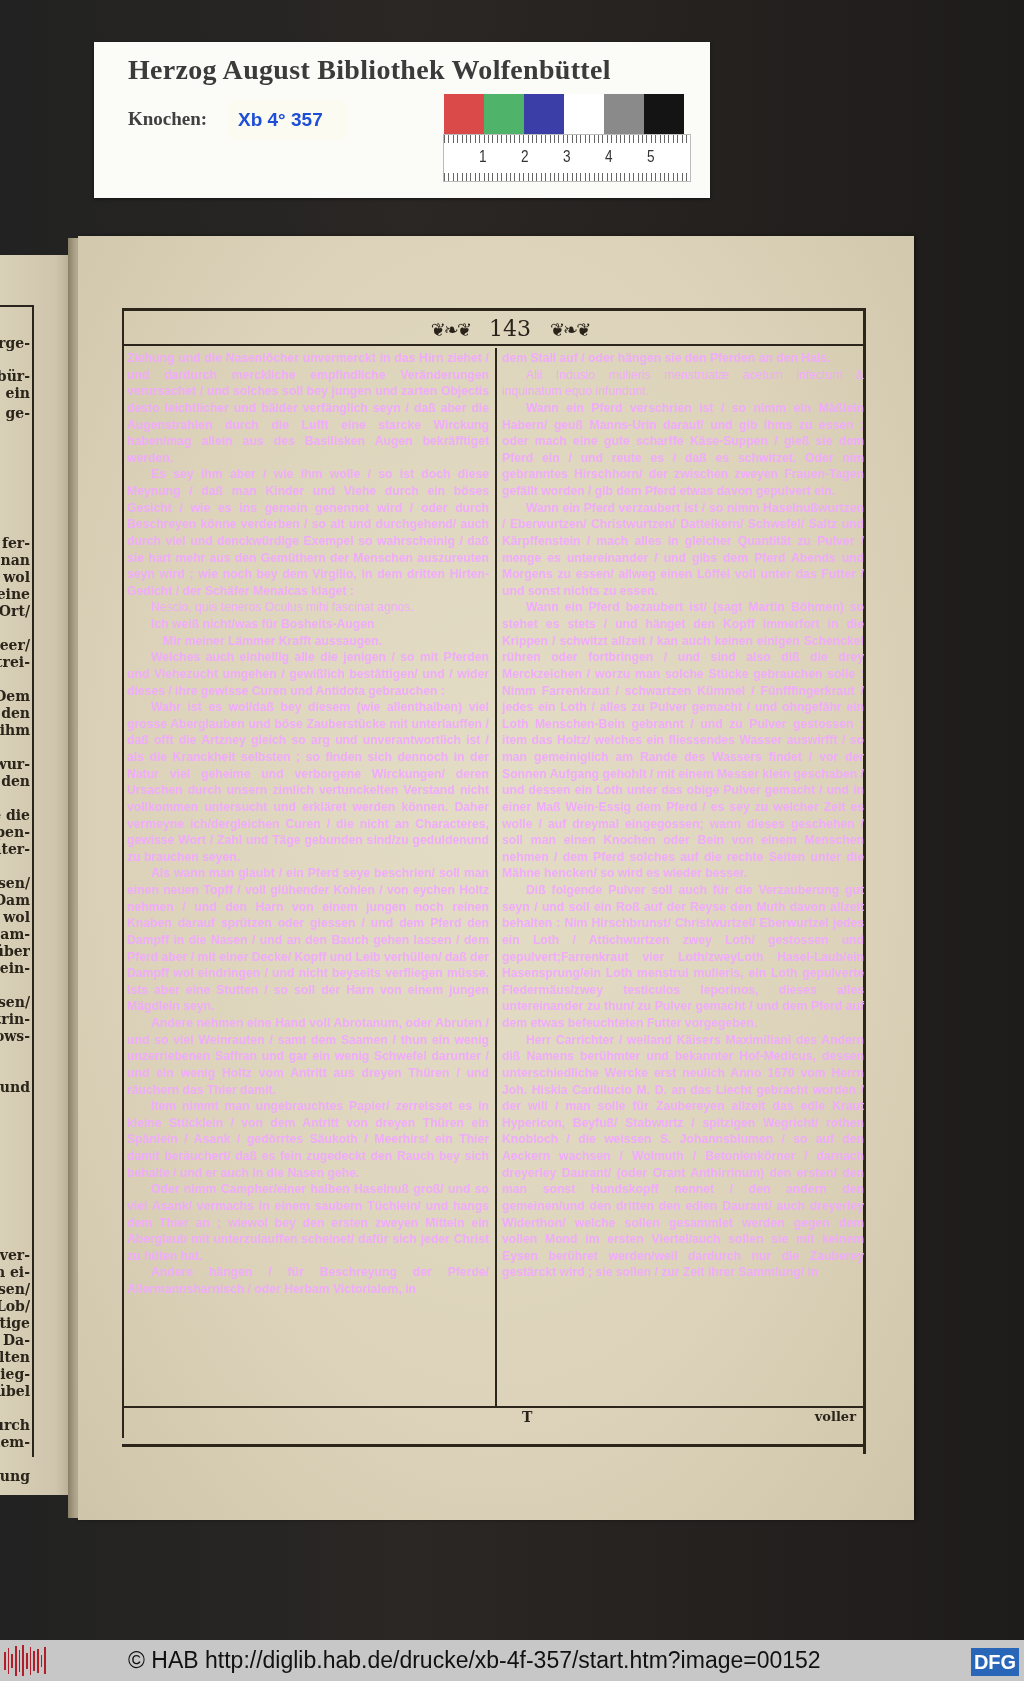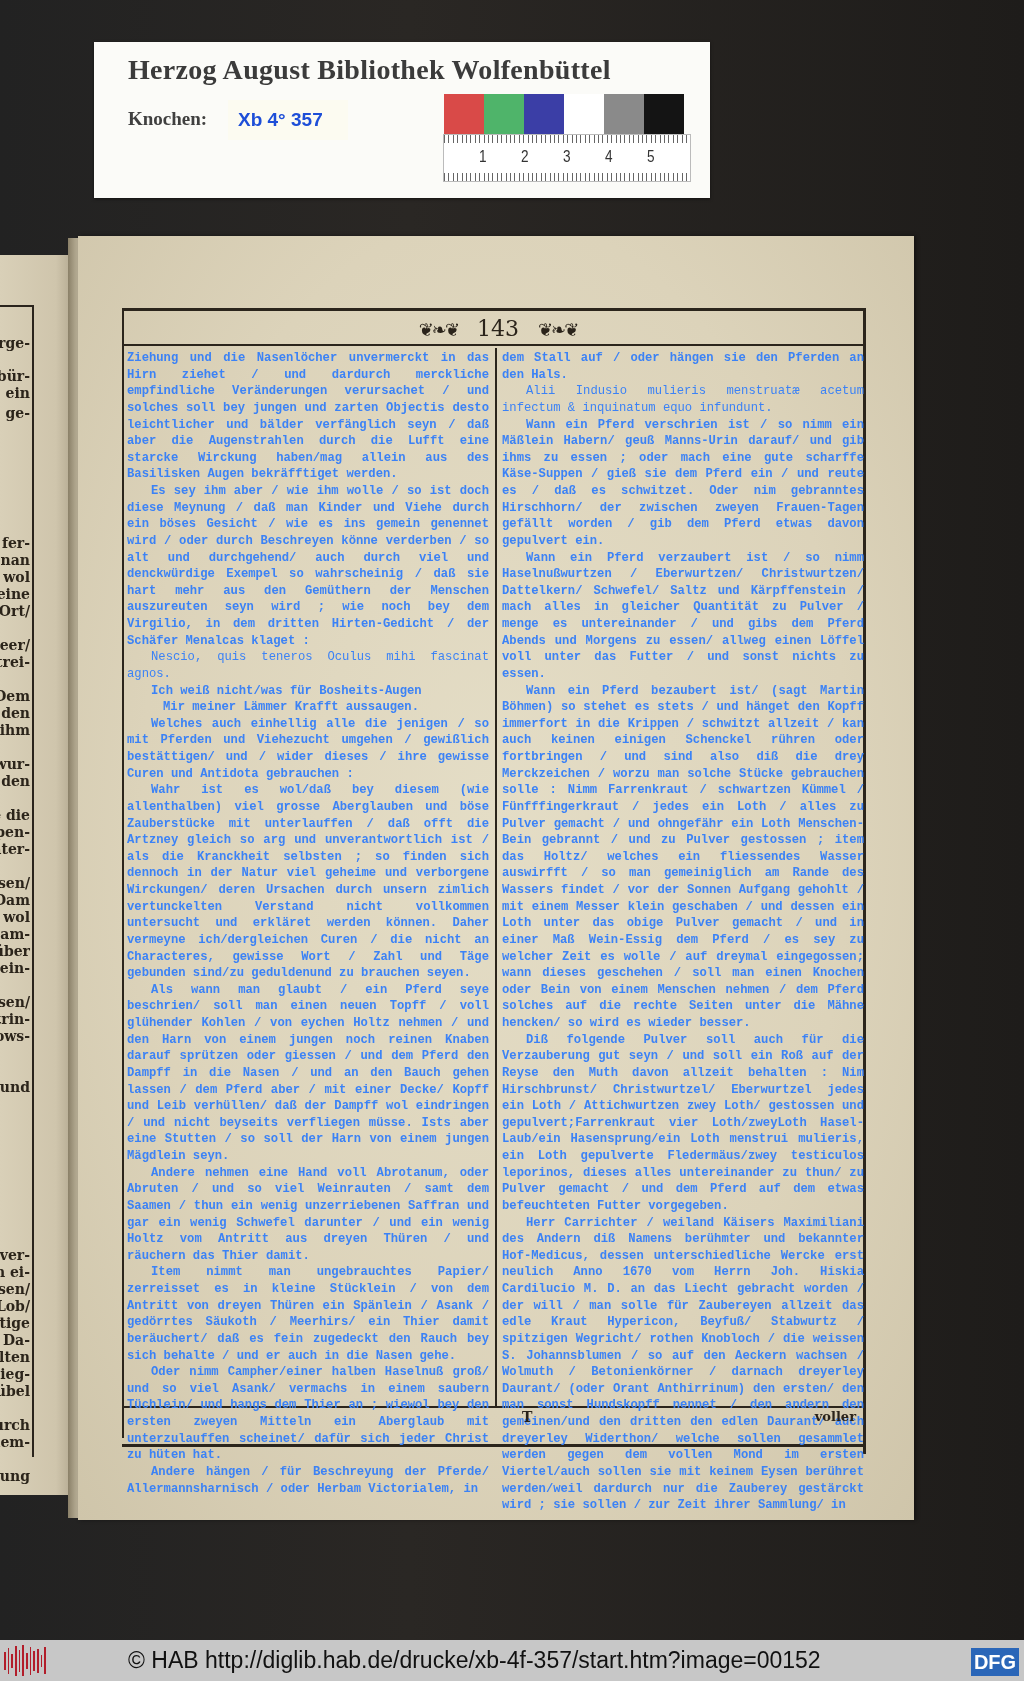--- a/index.html
+++ b/index.html
@@ -46,26 +46,26 @@
     transform:scaleX(.8); }
   
   .frame { position:absolute; left:122px; top:308px; width:744px; height:1146px; }
   .frame .top-rule { position:absolute; left:0; top:0; width:744px; height:3px; background:#2b251c; }
   .frame .head-rule { position:absolute; left:0; top:36px; width:744px; height:2px; background:#2b251c; }
   .frame .left-rule { position:absolute; left:0; top:0; width:2px; height:1130px; background:#2b251c; }
   .frame .right-rule { position:absolute; right:0; top:0; width:3px; height:1146px; background:#2b251c; }
   .frame .mid-rule { position:absolute; left:373px; top:40px; width:2px; height:1058px; background:#2b251c; }
   .frame .foot-rule { position:absolute; left:0; top:1098px; width:744px; height:2px; background:#2b251c; }
   .frame .bottom-rule { position:absolute; left:0; top:1136px; width:744px; height:3px; background:#2b251c; }
-  .header-line { position:absolute; left:4px; top:6px; width:744px; height:30px; text-align:center;
+  .header-line { position:absolute; left:16px; top:6px; width:744px; height:30px; text-align:center;
     font-size:22px; color:#2a231a; line-height:30px; }
   .orn { display:inline-block; font-size:18px; letter-spacing:-2px; vertical-align:middle; }
   .pageno { margin:0 12px; font-size:22px; }
-  .col { position:absolute; top:42px; width:362px; font-family:Liberation Mono, monospace;
-    font-size:12.2px; line-height:16.62px; color:#3b82f6; text-align:justify; font-weight:bold; }
+  .col { position:absolute; top:42px; width:362px; font-family:Liberation Sans, sans-serif;
+    font-size:12.2px; line-height:16.62px; color:#f0abfc; text-align:justify; font-weight:bold; }
   .col.left { left:5px; }
   .col.right { left:380px; }
   .col p { margin:0; }
   .col .ind { text-indent:24px; }
   .col .latin { font-weight:normal; }
   .col .verse { padding-left:24px; }
   .col .verse2 { padding-left:36px; }
   .catch-sig { position:absolute; left:400px; top:1101px; font-size:14px; font-weight:bold; color:#2a231a; }
   .catch-word { position:absolute; right:10px; top:1101px; font-size:13px; font-weight:bold; color:#2a231a; }
   

